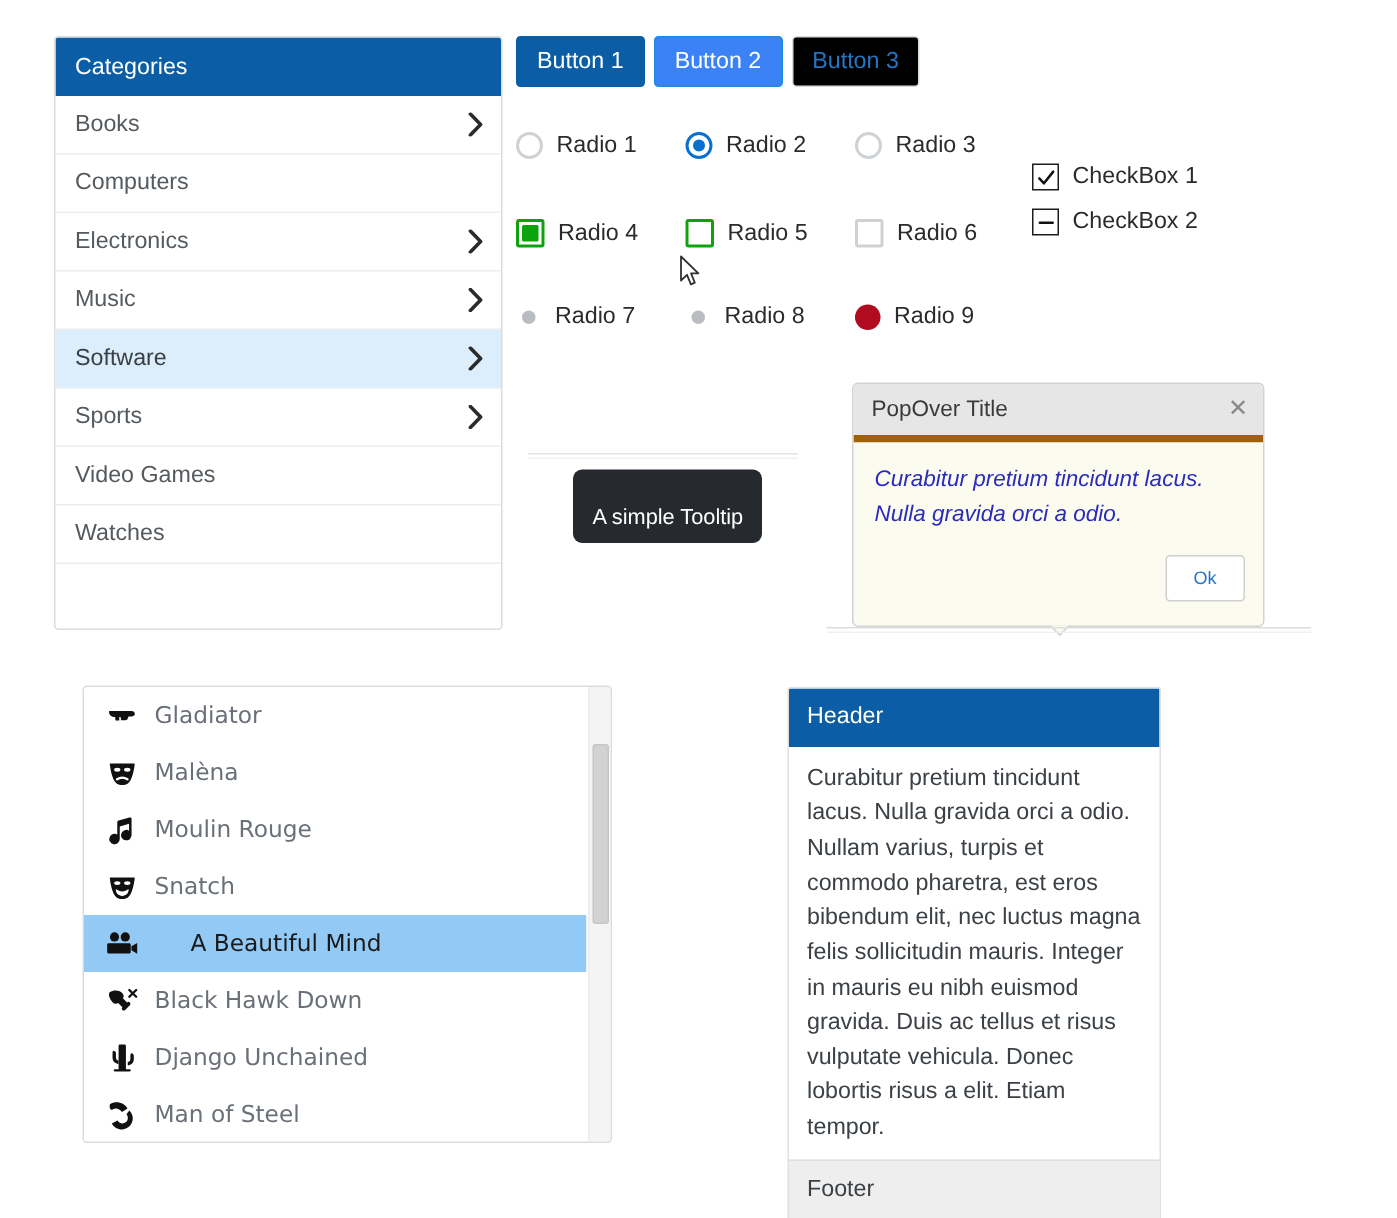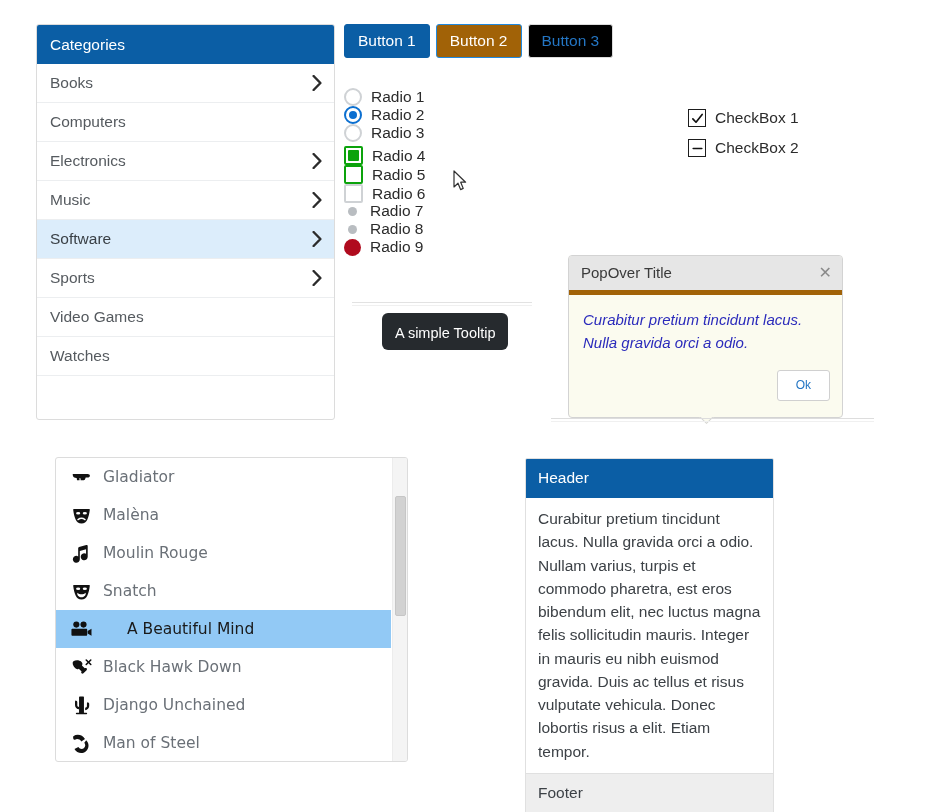--- a/index.html
+++ b/index.html
@@ -71,29 +71,28 @@
     font-size: 15.5px;
     padding: 7px 13px 8px 13px;
     border-radius: 3px;
     border: 1px solid transparent;
     box-sizing: border-box;
     line-height: 1.1;
     cursor: pointer;
     font-family: "Liberation Sans", sans-serif;
   }
   .btn-primary { background: #0b5ea5; color: #ffffff; border-color: #0b5ea5; }
-  .btn-info    { background: #a16207; color: #ffffff; border-color: #2089e0; }
+  .btn-info    { background: #3b82f6; color: #ffffff; border-color: #2089e0; }
   .btn-default { background: #000000; color: #2476c4; border-color: #dcdcdc; text-align: right; }
 
   
   .radio-row {
     position: absolute;
     display: flex;
     align-items: center;
-    flex-direction: column;
   }
   .radio-row.r1 { left: 344px; top: 88px; }
   .radio-row.r2 { left: 344px; top: 146px; }
   .radio-row.r3 { left: 344px; top: 202px; }
 
   .opt {
     display: flex;
     align-items: center;
     margin-right: 18px;
   }
@@ -187,21 +186,21 @@
     border-top: 1px solid #e2e2e2;
     border-bottom: 1px solid #f0f0f0;
     height: 2px;
   }
   .tooltip {
     position: absolute;
     left: 382px; top: 313px;
     background: #262a2e;
     color: #ffffff;
     font-size: 14.5px;
-    padding: 12px 13px 9px 13px;
+    padding: 24px 13px 9px 13px;
     border-radius: 6px;
     white-space: nowrap;
   }
 
   
   .popover {
     position: absolute;
     left: 568px; top: 255px;
     width: 275px;
     border: 1px solid #d3d3d3;

